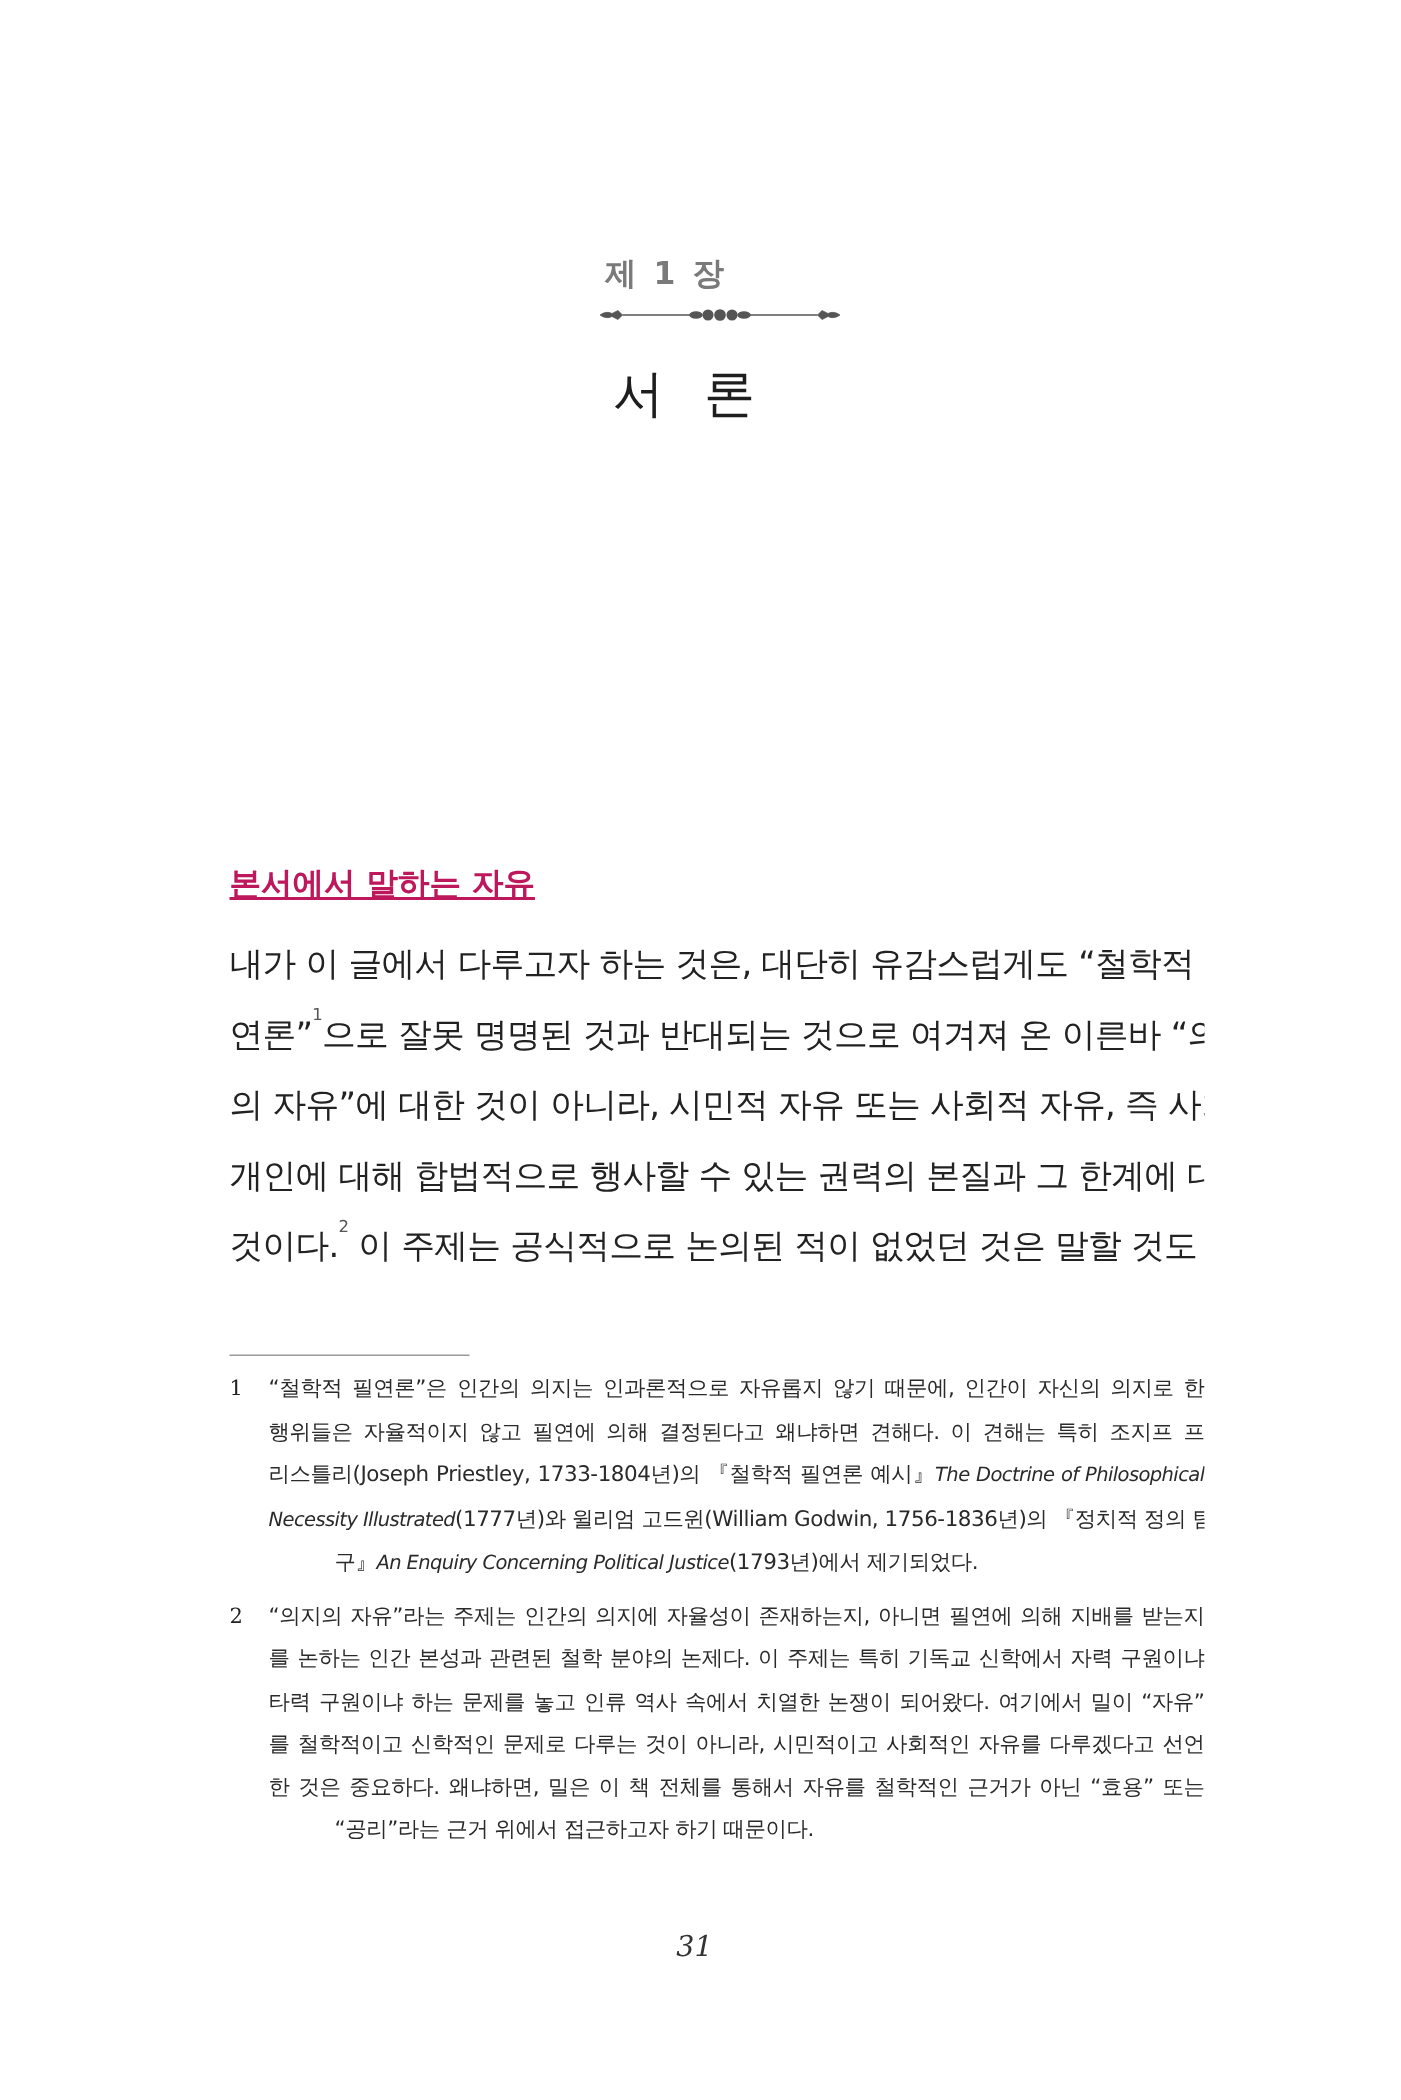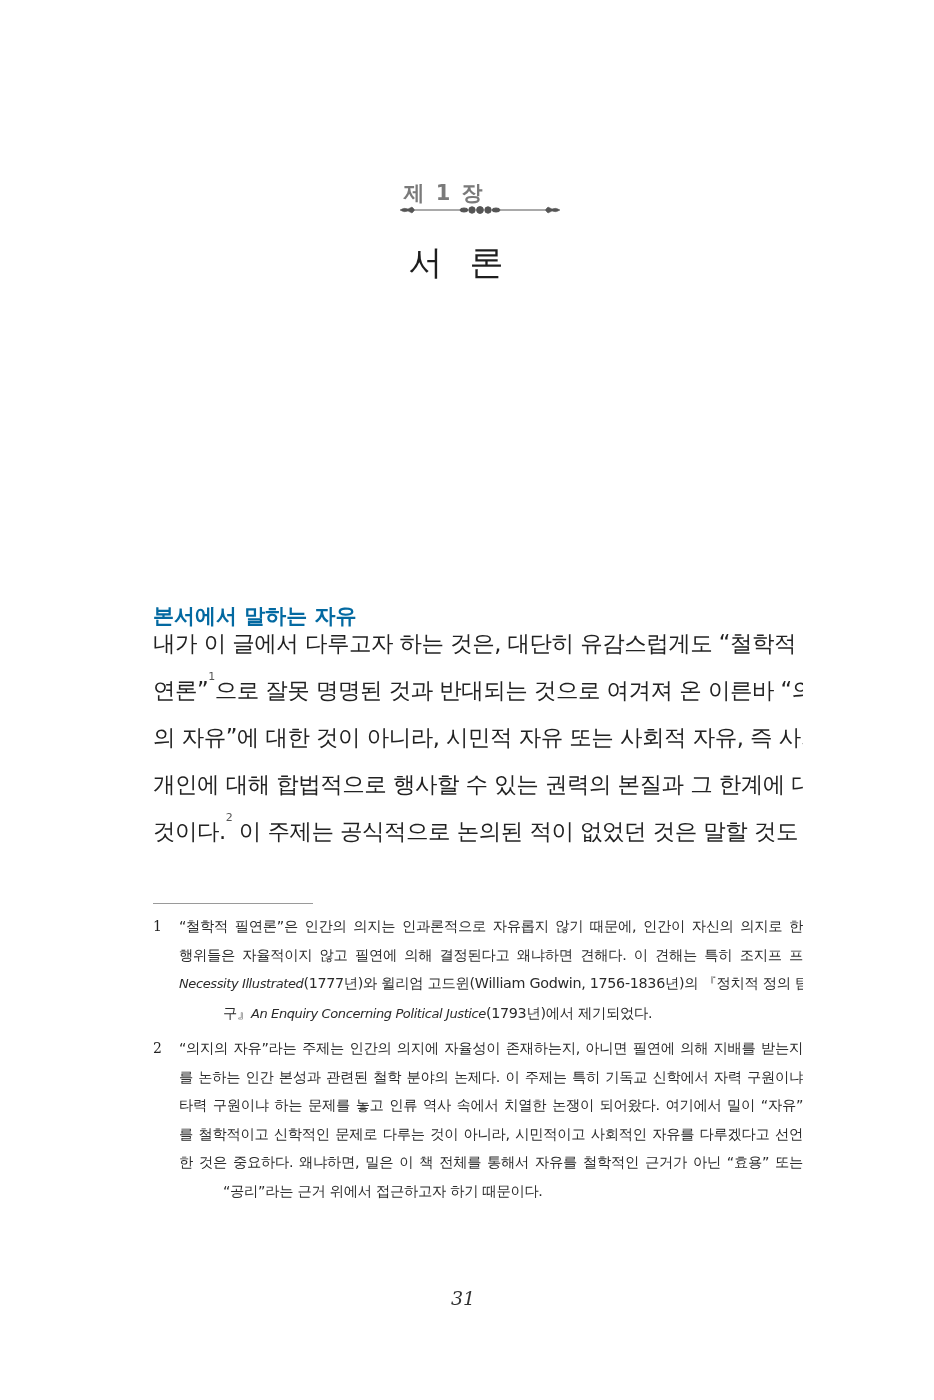--- a/index.html
+++ b/index.html
@@ -10,21 +10,21 @@
     body {
       width: 934px;
       height: 1400px;
       position: relative;
       overflow: hidden;
       color: #222222;
       font-family: "DejaVu Sans", "Liberation Sans", sans-serif;
     }
     .chapter-label {
       position: absolute;
-      top: 179px;
+      top: 168px;
       left: 0;
       width: 888px;
       text-align: center;
       font-size: 21px;
       color: #7a7a7a;
       letter-spacing: 2px;
       font-weight: bold;
     }
     .ornament {
       position: absolute;
@@ -39,25 +39,26 @@
       left: 0;
       width: 920px;
       text-align: center;
       font-family: "DejaVu Serif", "Liberation Serif", serif;
       font-size: 34px;
       color: #1e1e1e;
       letter-spacing: 8px;
     }
     .section-heading {
       position: absolute;
-      top: 602px;
+      top: 575px;
       left: 153px;
       font-size: 21px;
       font-weight: bold;
-      color: #0369a1;
+      color: #be185d;
+      text-decoration: underline;
     }
     .body-text {
       position: absolute;
       top: 620px;
       left: 153px;
       width: 650px;
       font-size: 22.5px;
       line-height: 47px;
       color: #222222;
       text-align: justify;
@@ -177,20 +178,21 @@
     <span class="line"><span>것이다.</span><sup>2</sup><span> 이 주제는 공식적으로 논의된 적이 없었던 것은 말할 것도 없</span></span>
   </div>
 
   <div class="footnote-rule"></div>
 
   <div class="footnotes">
     <div class="footnote">
       <span class="fn-num">1</span>
       <span class="fn-line">“철학적 필연론”은 인간의 의지는 인과론적으로 자유롭지 않기 때문에, 인간이 자신의 의지로 한</span>
       <span class="fn-line">행위들은 자율적이지 않고 필연에 의해 결정된다고 왜냐하면 견해다. 이 견해는 특히 조지프 프</span>
+      <span class="fn-line"><span>리스틀리(Joseph Priestley, 1733-1804년)의 『철학적 필연론 예시』</span><span class="italic">The Doctrine of Philosophical</span><span></span></span>
       <span class="fn-line"><span class="italic">Necessity Illustrated</span><span>(1777년)와 윌리엄 고드윈(William Godwin, 1756-1836년)의 『정치적 정의 탐</span></span>
       <span class="fn-line last"><span>구』</span><span class="italic">An Enquiry Concerning Political Justice</span><span>(1793년)에서 제기되었다.</span></span>
     </div>
     <div class="footnote">
       <span class="fn-num">2</span>
       <span class="fn-line">“의지의 자유”라는 주제는 인간의 의지에 자율성이 존재하는지, 아니면 필연에 의해 지배를 받는지</span>
       <span class="fn-line">를 논하는 인간 본성과 관련된 철학 분야의 논제다. 이 주제는 특히 기독교 신학에서 자력 구원이냐</span>
       <span class="fn-line">타력 구원이냐 하는 문제를 놓고 인류 역사 속에서 치열한 논쟁이 되어왔다. 여기에서 밀이 “자유”</span>
       <span class="fn-line">를 철학적이고 신학적인 문제로 다루는 것이 아니라, 시민적이고 사회적인 자유를 다루겠다고 선언</span>
       <span class="fn-line">한 것은 중요하다. 왜냐하면, 밀은 이 책 전체를 통해서 자유를 철학적인 근거가 아닌 “효용” 또는</span>

